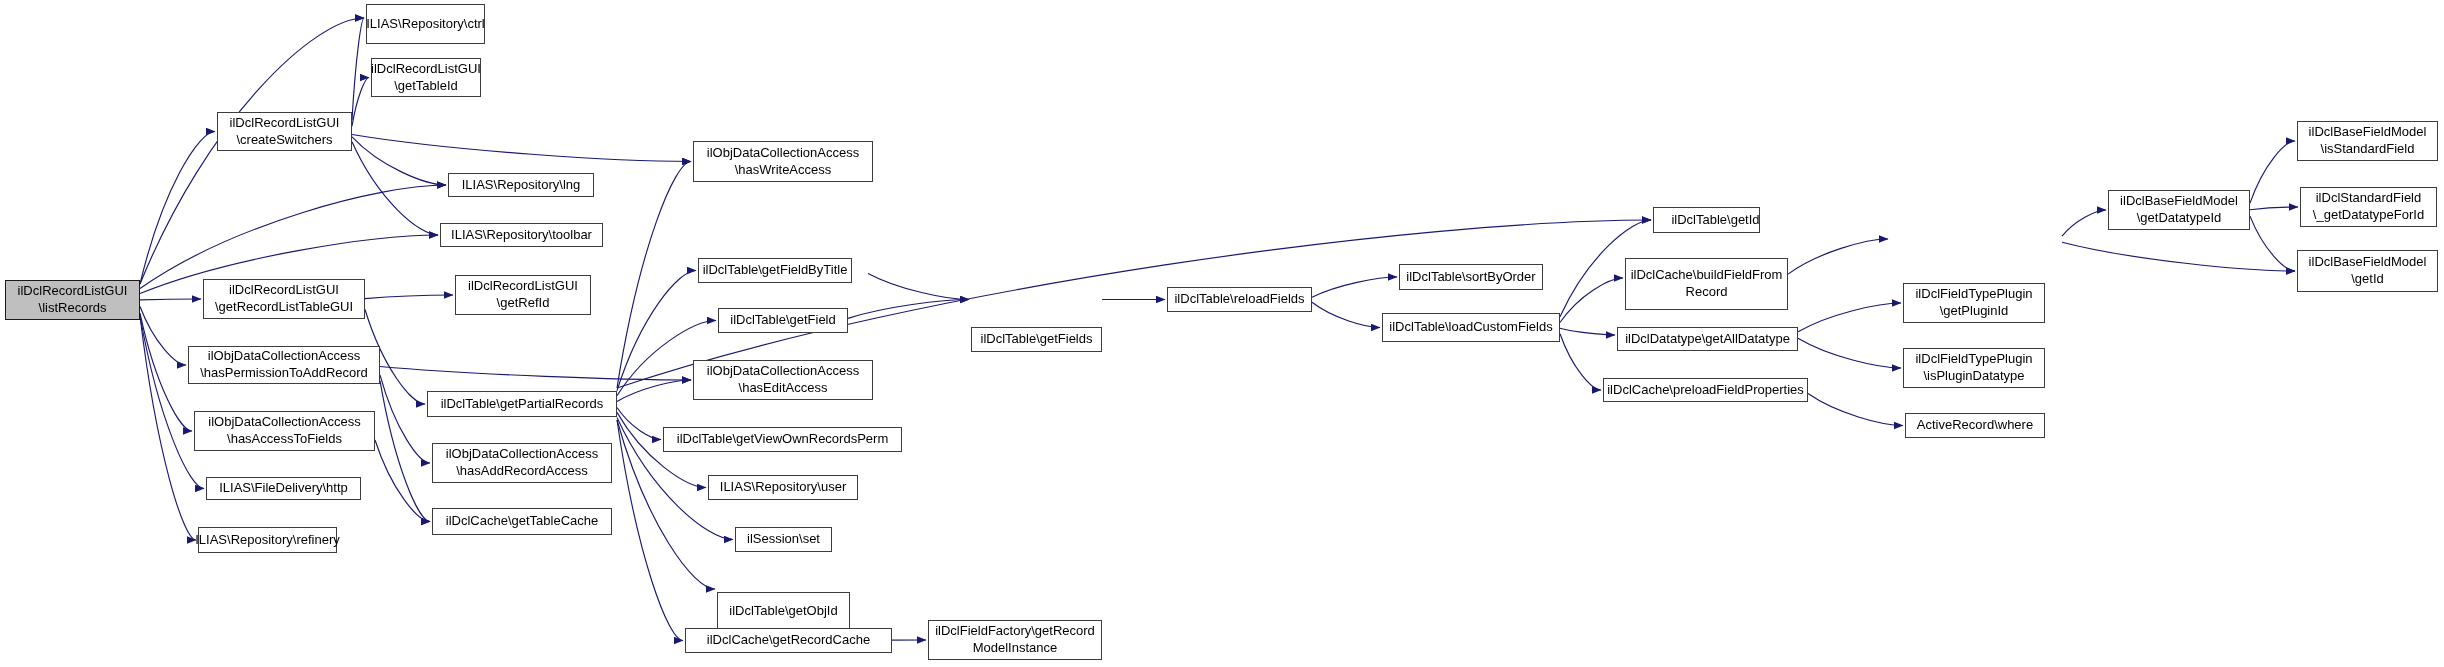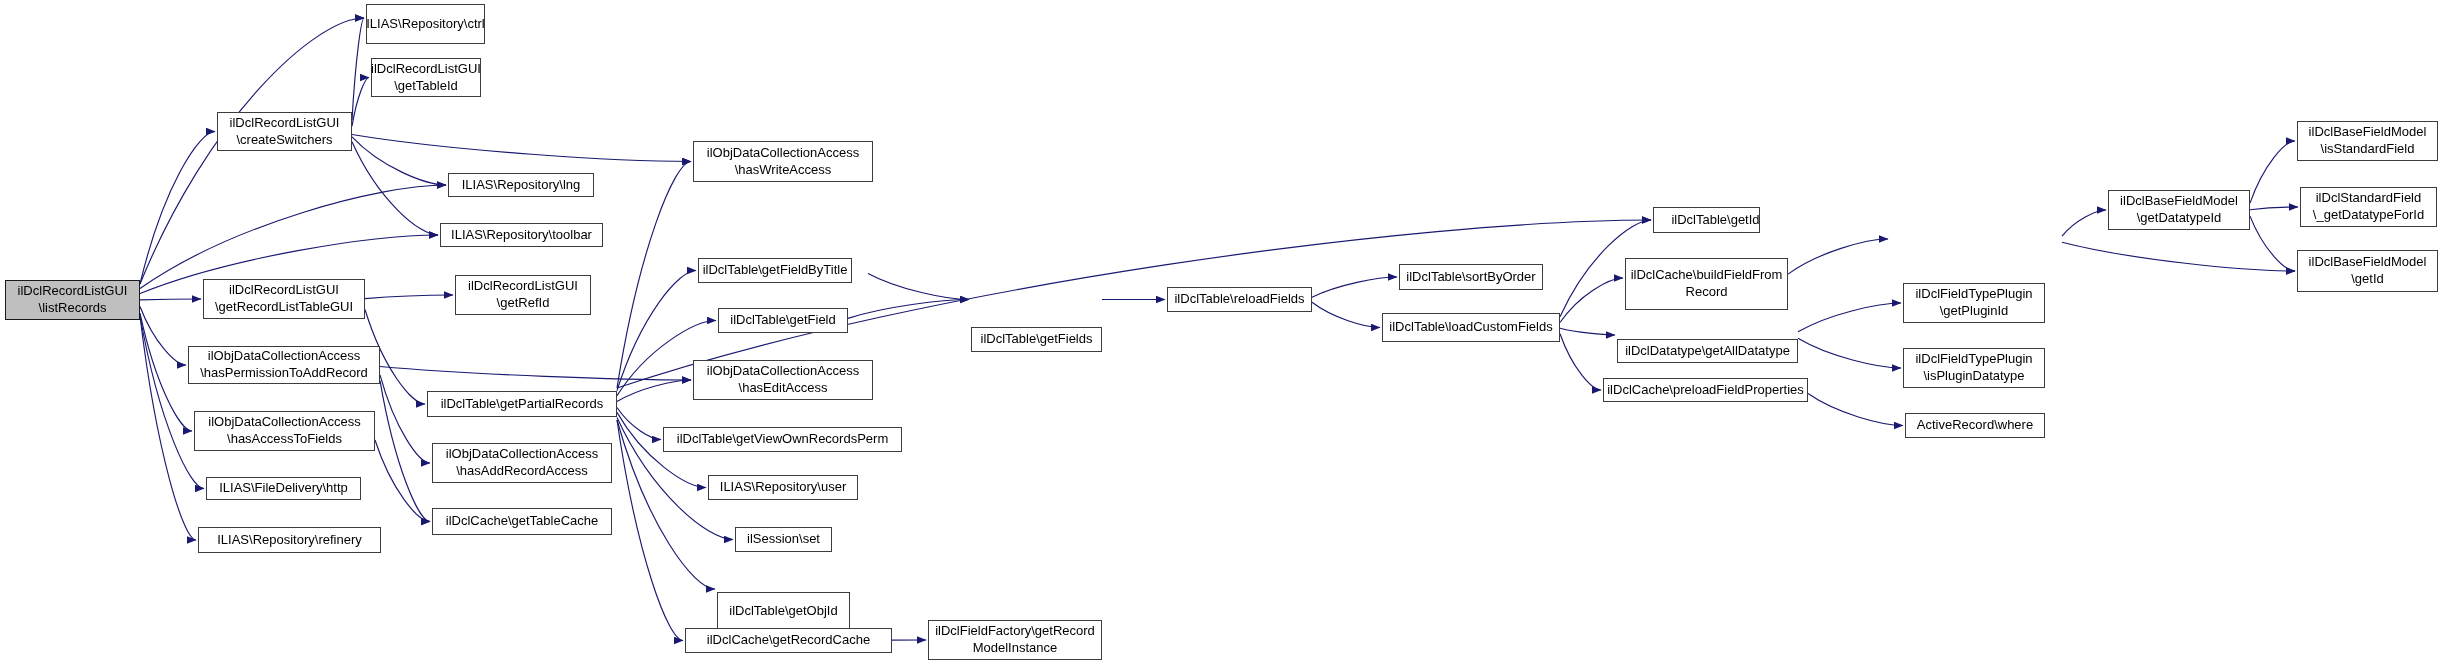--- a/index.html
+++ b/index.html
@@ -112,21 +112,21 @@
 \createSwitchers</div>
     <div class="node" style="left: 448px; top: 173px; width: 146px; height: 24px;">ILIAS\Repository\lng</div>
     <div class="node" style="left: 440px; top: 223px; width: 163px; height: 24px;">ILIAS\Repository\toolbar</div>
     <div class="node" style="left: 203px; top: 279px; width: 162px; height: 40px;">ilDclRecordListGUI
 \getRecordListTableGUI</div>
     <div class="node" style="left: 188px; top: 346px; width: 192px; height: 38px;">ilObjDataCollectionAccess
 \hasPermissionToAddRecord</div>
     <div class="node" style="left: 194px; top: 411px; width: 181px; height: 40px;">ilObjDataCollectionAccess
 \hasAccessToFields</div>
     <div class="node" style="left: 206px; top: 477px; width: 155px; height: 23px;">ILIAS\FileDelivery\http</div>
-    <div class="node" style="left: 198px; top: 527px; width: 183px; height: 26px;">ILIAS\Repository\refinery</div>
+    <div class="node" style="left: 198px; top: 527px; width: 139px; height: 26px;">ILIAS\Repository\refinery</div>
     <div class="node" style="left: 455px; top: 275px; width: 136px; height: 40px;">ilDclRecordListGUI
 \getRefId</div>
     <div class="node" style="left: 693px; top: 141px; width: 180px; height: 41px;">ilObjDataCollectionAccess
 \hasWriteAccess</div>
     <div class="node" style="left: 427px; top: 391px; width: 190px; height: 26px;">ilDclTable\getPartialRecords</div>
     <div class="node" style="left: 432px; top: 443px; width: 180px; height: 40px;">ilObjDataCollectionAccess
 \hasAddRecordAccess</div>
     <div class="node" style="left: 432px; top: 508px; width: 180px; height: 27px;">ilDclCache\getTableCache</div>
     <div class="node" style="left: 698px; top: 258px; width: 154px; height: 25px;">ilDclTable\getFieldByTitle</div>
     <div class="node" style="left: 718px; top: 308px; width: 130px; height: 25px;">ilDclTable\getField</div>
@@ -139,21 +139,21 @@
     <div class="node" style="left: 685px; top: 628px; width: 207px; height: 25px; text-align: right;">ilDclCache\getRecordCache</div>
     <div class="node" style="left: 928px; top: 620px; width: 174px; height: 40px;">ilDclFieldFactory\getRecord
 ModelInstance</div>
     <div class="node" style="left: 971px; top: 287px; width: 131px; height: 25px; margin-top: 40px;">ilDclTable\getFields</div>
     <div class="node" style="left: 1167px; top: 287px; width: 145px; height: 25px;">ilDclTable\reloadFields</div>
     <div class="node" style="left: 1399px; top: 264px; width: 144px; height: 26px;">ilDclTable\sortByOrder</div>
     <div class="node" style="left: 1382px; top: 313px; width: 178px; height: 29px;">ilDclTable\loadCustomFields</div>
     <div class="node" style="left: 1653px; top: 207px; width: 107px; height: 26px; padding-left: 22px;">ilDclTable\getId</div>
     <div class="node" style="left: 1625px; top: 258px; width: 163px; height: 52px;">ilDclCache\buildFieldFrom
 Record</div>
-    <div class="node" style="left: 1617px; top: 339px; width: 181px; height: 24px;">ilDclDatatype\getAllDatatype</div>
+    <div class="node" style="left: 1617px; top: 327px; width: 181px; height: 24px;">ilDclDatatype\getAllDatatype</div>
     <div class="node" style="left: 1603px; top: 378px; width: 205px; height: 24px;">ilDclCache\preloadFieldProperties</div>
     <div class="node" style="left: 1903px; top: 283px; width: 142px; height: 40px;">ilDclFieldTypePlugin
 \getPluginId</div>
     <div class="node" style="left: 1903px; top: 348px; width: 142px; height: 40px;">ilDclFieldTypePlugin
 \isPluginDatatype</div>
     <div class="node" style="left: 1905px; top: 413px; width: 140px; height: 25px;">ActiveRecord\where</div>
     <div class="node" style="left: 2108px; top: 190px; width: 142px; height: 40px;">ilDclBaseFieldModel
 \getDatatypeId</div>
     <div class="node" style="left: 2297px; top: 121px; width: 141px; height: 40px;">ilDclBaseFieldModel
 \isStandardField</div>

